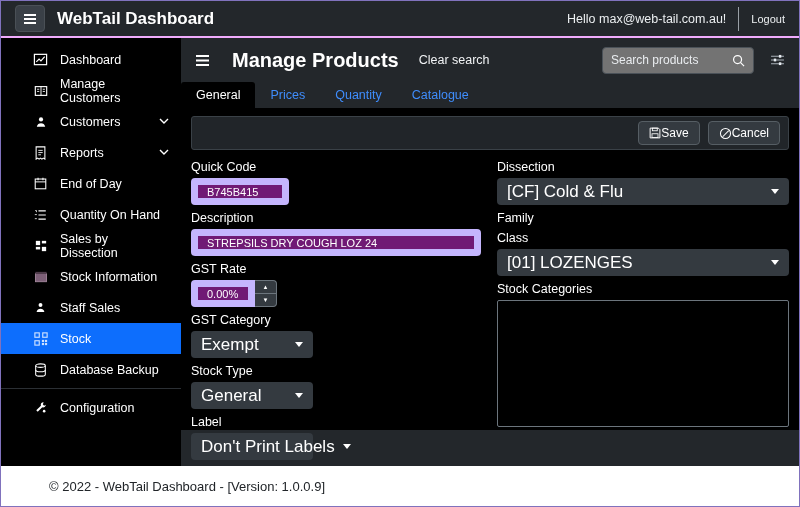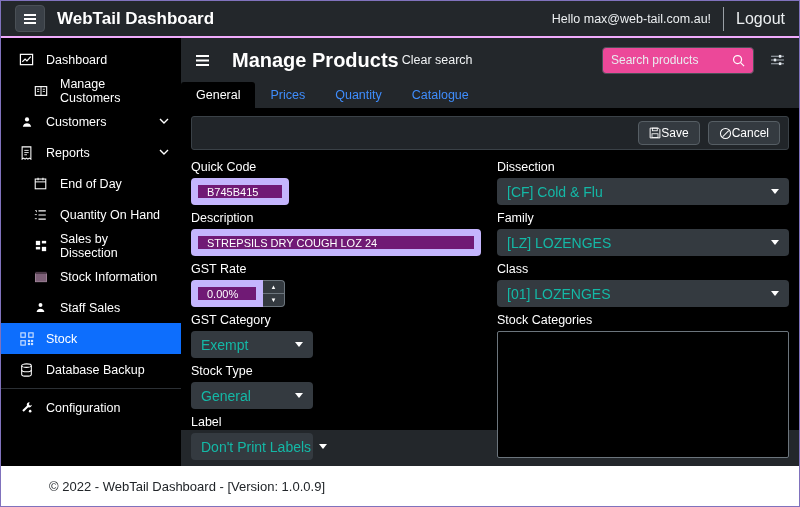--- a/index.html
+++ b/index.html
@@ -19,45 +19,45 @@
   }
   .nav-burger-btn {
     width:30px; height:27px; background:#3a4047; border:1px solid #4a5056;
     border-radius:4px; display:flex; align-items:center; justify-content:center;
     cursor:pointer;
   }
   .nav-title { color:#fff; font-size:17px; font-weight:bold; margin-left:12px; }
   .nav-right { margin-left:auto; display:flex; align-items:center; gap:12px; }
   .nav-greeting { color:#eceff1; font-size:12.5px; }
   .nav-divider { width:1px; height:24px; background:#9aa0a6; }
-  .nav-logout { color:#eceff1; font-size:16px; cursor:pointer; }
+  .nav-logout { color:#eceff1; font-size:11px; cursor:pointer; }
 
   
   .body-row { flex:1 1 auto; display:flex; min-height:0; }
 
   
   .sidebar { width:180px; background:#000; flex:0 0 auto; padding-top:6px; }
   .side-item {
-    height:31px; display:flex; align-items:center; padding:0 12px 0 18px;
+    height:31px; display:flex; align-items:center; padding:0 12px 0 32px;
     color:#fff; font-size:12.5px; cursor:pointer; position:relative;
   }
   .side-item.indent { padding-left:32px; }
   .side-item.active { background:#0d6efd; }
   .side-item .s-icon { width:15px; height:15px; margin-right:12px; flex:0 0 auto; display:flex; align-items:center; justify-content:center; }
   .side-item .chev { margin-left:auto; }
   .side-sep { border-top:1px solid #2b2f34; margin:3px 0; }
 
   
   .content { flex:1 1 auto; display:flex; flex-direction:column; background:#23272b; min-width:0; }
   .content-header { height:44px; display:flex; align-items:center; padding:0 14px; flex:0 0 auto; }
   .hdr-burger { cursor:pointer; display:flex; align-items:center; }
   .hdr-title { color:#fff; font-size:20px; font-weight:bold; margin-left:22px; }
-  .clear-search { color:#f1f3f5; font-size:12.5px; margin-left:3px; cursor:pointer; }
+  .clear-search { color:#f1f3f5; font-size:12.5px; margin-left:20px; cursor:pointer; }
   .search-wrap {
-    margin-left:auto; width:152px; height:27px; background:#ec4899;
+    margin-left:auto; width:152px; height:27px; background:#737373;
     border:1px solid #4a5158; border-radius:4px;
     display:flex; align-items:center; padding:0 8px;
   }
   .search-input {
     flex:1; background:transparent; border:none; outline:none;
     color:#fff; font-size:12px; font-family:"Liberation Sans", sans-serif; min-width:0;
   }
   .search-input::placeholder { color:#e9ecef; opacity:1; }
   .sliders-btn { margin-left:16px; cursor:pointer; display:flex; align-items:center; }
 
@@ -85,31 +85,31 @@
   .f-label { color:#fff; font-size:12.5px; margin:6px 0 4px 0; }
   .f-label:first-child { margin-top:0; }
   .t-input {
     height:27px; background:#701a75; border:7px solid #c4b5fd; border-radius:4px;
     color:#fff; font-size:11px; padding:0 9px; display:block;
     font-family:"Liberation Sans", sans-serif; outline:none;
   }
   .w-qc { width:98px; }
   .w-full { width:100%; }
   .spin-wrap { display:flex; width:102px; }
-  .spin-input { width:72px; border-radius:4px 0 0 4px; }
+  .spin-input { width:64px; border-radius:4px 0 0 4px; }
   .spin-btns { width:22px; display:flex; flex-direction:column; }
   .spin-b {
     flex:1; background:#343a40; border:1px solid #6c757d; color:#fff;
     display:flex; align-items:center; justify-content:center;
     font-size:6px; cursor:pointer;
   }
   .spin-b.up { border-radius:0 4px 0 0; border-left:none; border-bottom:none; }
   .spin-b.down { border-radius:0 0 4px 0; border-left:none; }
   .sel {
-    height:27px; background:#343a40; border-radius:4px; color:#14b8a6; font-size:14px;
+    height:27px; background:#343a40; border-radius:4px; color:#ffffff; font-size:17px;
     display:flex; align-items:center; padding:0 10px; cursor:pointer;
   }
   .sel.w-sm { width:122px; }
   .sel .caret {
     margin-left:auto; width:0; height:0;
     border-left:4px solid transparent; border-right:4px solid transparent;
     border-top:5px solid #fff;
   }
   .listbox {
     width:100%; height:127px; background:#000; border:1px solid #6c757d; border-radius:2px;
@@ -395,24 +395,20 @@
           </div>
 
           <div class="col-right">
             <div class="f-label">Dissection</div>
             <div class="sel">
               <span>[CF] Cold &amp; Flu</span>
               <span class="caret"></span>
             </div>
 
             <div class="f-label">Family</div>
-            <div class="sel">
-              <span>[LZ] LOZENGES</span>
-              <span class="caret"></span>
-            </div>
 
             <div class="f-label">Class</div>
             <div class="sel">
               <span>[01] LOZENGES</span>
               <span class="caret"></span>
             </div>
 
             <div class="f-label">Stock Categories</div>
             <div class="listbox"></div>
           </div>

